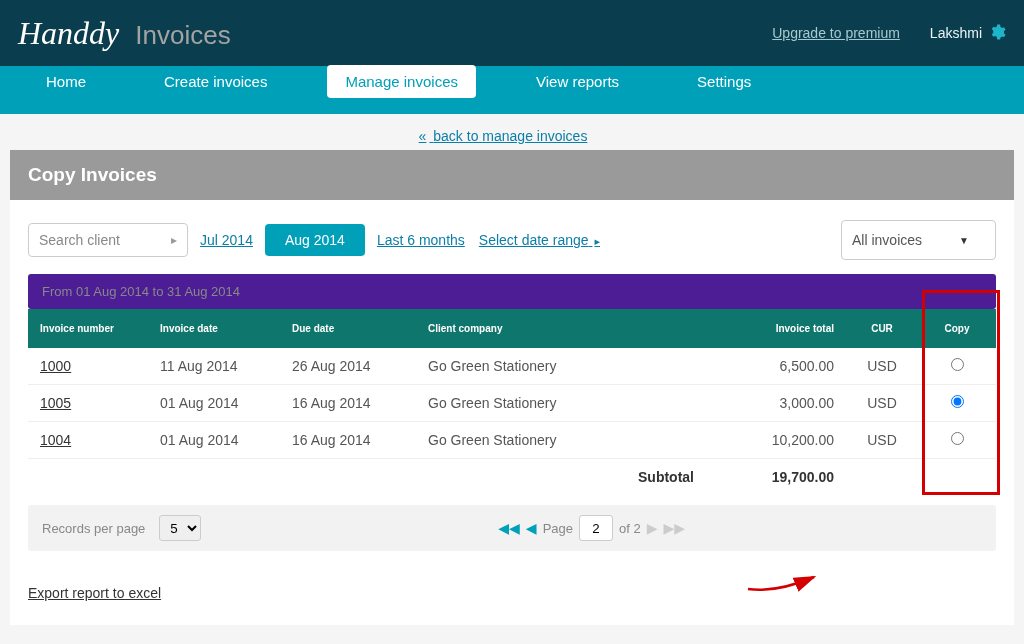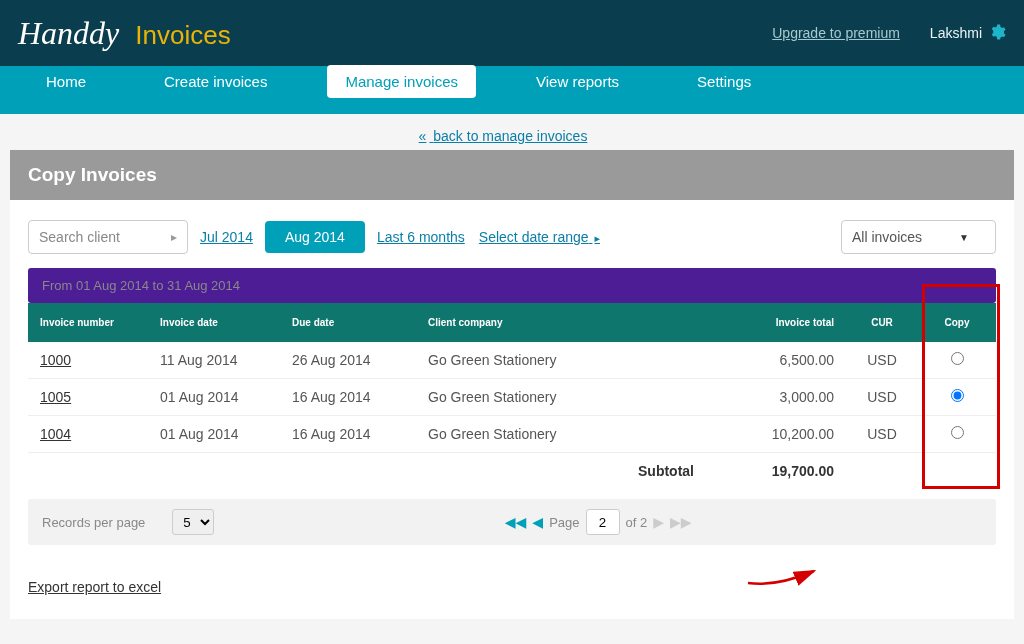--- a/index.html
+++ b/index.html
@@ -1,21 +1,21 @@
 <!DOCTYPE html>
 <html><head>
 <meta charset="utf-8">
 <style>
 * { box-sizing: border-box; margin: 0; padding: 0; }
 body { font-family: Arial, sans-serif; font-size: 14px; color: #333; background: #fff; }
 
 .topbar { background: #0a3d4d; height: 66px; display: flex; align-items: center; padding: 0 18px; justify-content: space-between; }
 .logo { display: flex; align-items: baseline; gap: 16px; }
 .logo-hand { font-family: 'Brush Script MT', cursive; font-size: 32px; font-style: italic; color: #fff; }
-.logo-inv { font-size: 26px; color: #eab308; font-weight: 300; }
+.logo-inv { font-size: 26px; color: #a3a3a3; font-weight: 300; }
 .topbar-right { display: flex; align-items: center; gap: 30px; }
 .upgrade { color: #a8c8d0; text-decoration: underline; font-size: 14px; cursor: pointer; }
 .user-wrap { display: flex; align-items: center; gap: 6px; color: #eaf4f6; }
 .gear-icon svg { width: 18px; height: 18px; fill: #1fb5c9; }
 
 .navbar { background: #00a0b8; height: 48px; display: flex; align-items: flex-end; padding: 16px 28px; gap: 42px; }
 .nav-item { color: #fff; font-size: 15px; cursor: pointer; padding: 8px 18px; border-radius: 4px; }
 .nav-item.active { background: #fff; color: #00a0b8; }
 
 .page { background: #f5f5f5; padding: 0 0 30px 0; min-height: 530px; }
@@ -27,21 +27,21 @@
 .panel-header { background: #9a9a9a; color: #fff; font-size: 19px; font-weight: bold; padding: 14px 18px; }
 .panel-body { background: #fff; padding: 20px 18px 24px 18px; }
 
 .filter-row { display: flex; align-items: center; gap: 10px; margin-bottom: 14px; }
 .search-client { width: 160px; height: 34px; border: 1px solid #ccc; border-radius: 4px; display: flex; align-items: center; justify-content: space-between; padding: 0 10px; color: #888; font-size: 14px; cursor: pointer; }
 .search-client .arrow { color: #999; font-size: 12px; }
 .pill-link { color: #0b7ea8; text-decoration: underline; cursor: pointer; font-size: 14px; padding: 0 2px; }
 .pill-active { background: #00a0b8; color: #fff; padding: 8px 20px; border-radius: 4px; font-size: 14px; text-decoration: none; }
 .chev { color: #0b7ea8; font-size: 11px; margin-left: 2px; }
 .spacer { flex: 1; }
-.all-inv { height: 34px; border: 1px solid #ccc; border-radius: 4px; padding: 0 26px 0 10px; display: flex; align-items: center; width: 155px; justify-content: space-between; cursor: pointer; color: #555; font-size: 14px; position: relative; }
+.all-inv { height: 40px; border: 1px solid #ccc; border-radius: 4px; padding: 0 26px 0 10px; display: flex; align-items: center; width: 155px; justify-content: space-between; cursor: pointer; color: #555; font-size: 14px; position: relative; }
 .all-inv .caret { font-size: 10px; color: #333; }
 
 .range-bar { background: #4c1d95; color: #888; font-size: 13px; padding: 10px 14px; border-radius: 3px; margin-bottom: 0; }
 
 .tbl { width: 100%; border-collapse: collapse; }
 .tbl thead th { background: #0f766e; color: #fff; text-align: left; font-weight: bold; font-size: 10px; padding: 14px 12px; }
 .tbl thead th.num { width: 120px; }
 .tbl thead th.date { width: 132px; }
 .tbl thead th.due { width: 136px; }
 .tbl thead th.total { text-align: right; width: 140px; }
@@ -52,21 +52,21 @@
 .tbl tbody td.total-c { text-align: right; }
 .tbl tbody td.cur-c { text-align: center; }
 .tbl tbody td.copy-c { text-align: center; }
 .tbl tbody tr.subtotal td { font-weight: bold; color: #333; border-bottom: none; }
 
 .copy-col-highlight { position: absolute; border: 3px solid #d40000; pointer-events: none; }
 
 .table-wrap { position: relative; }
 
 .pager-row { background: #f2f2f2; display: flex; align-items: center; padding: 10px 14px; margin-top: 10px; border-radius: 3px; font-size: 13px; color: #888; }
-.pager-row .rpp { margin-right: 27px; }
+.pager-row .rpp { margin-right: 14px; }
 .pager-row select { height: 26px; border: 1px solid #ccc; border-radius: 3px; padding: 0 6px; }
 .pager-center { flex: 1; display: flex; justify-content: center; align-items: center; gap: 6px; }
 .pager-center .pbtn { color: #00a0b8; cursor: pointer; font-size: 14px; }
 .pager-center .dis { color: #ccc; cursor: default; }
 .pager-center input { width: 34px; height: 26px; text-align: center; border: 1px solid #ccc; border-radius: 3px; }
 
 .bottom-row { display: flex; align-items: center; justify-content: space-between; margin-top: 34px; position: relative; }
 .export { color: #333; text-decoration: underline; cursor: pointer; font-size: 14px; }
 .copy-btn { background: #f39c12; color: #fff; font-weight: bold; font-size: 15px; padding: 12px 22px; border: none; border-radius: 3px; cursor: pointer; }
 

